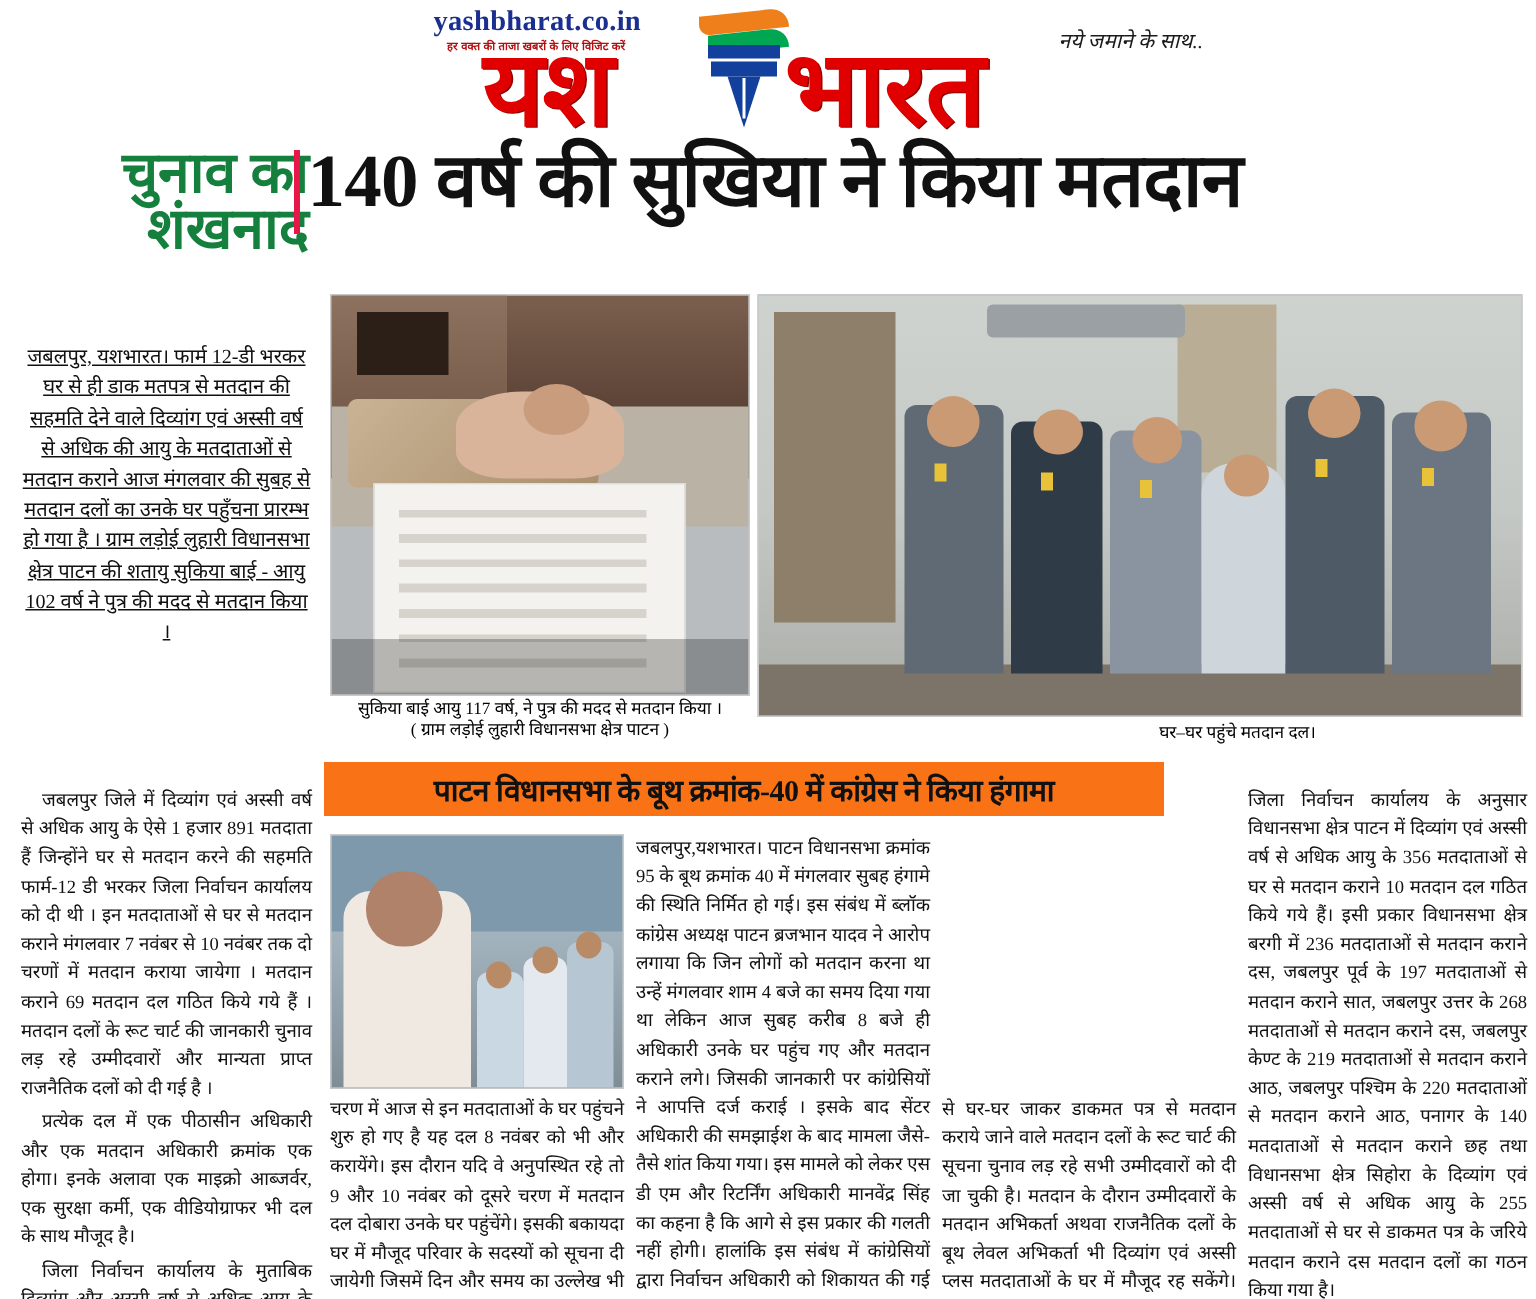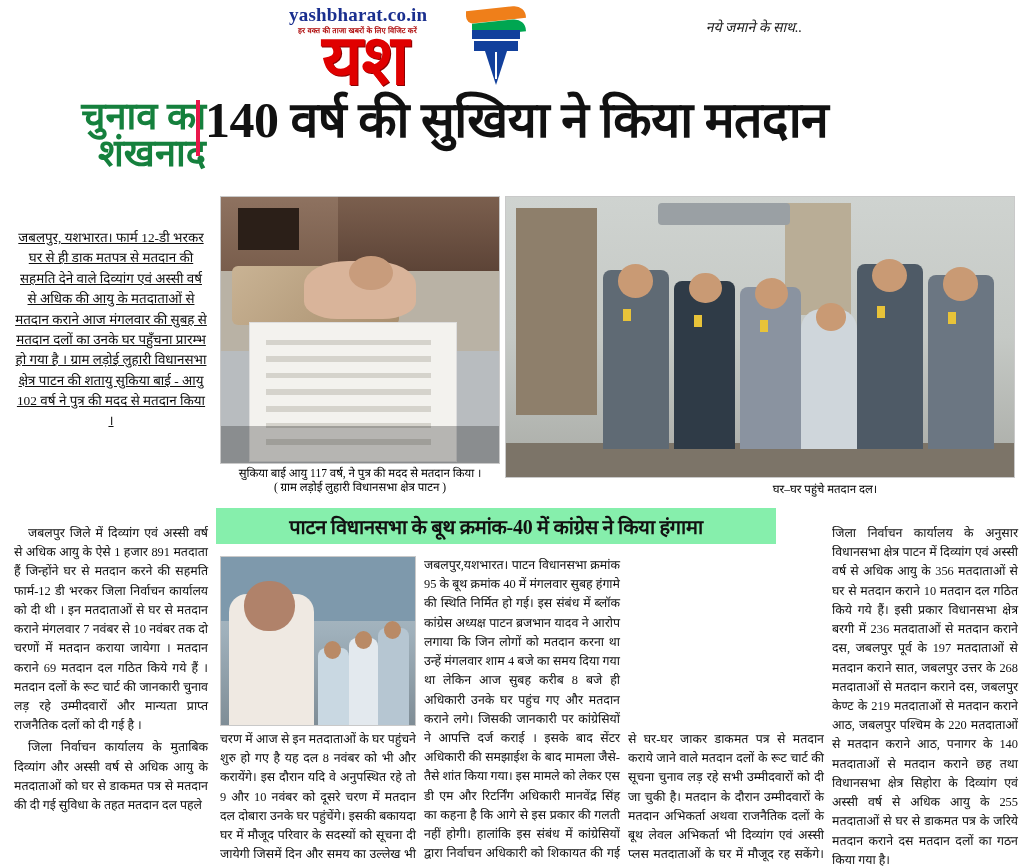--- a/index.html
+++ b/index.html
@@ -218,21 +218,21 @@
   #caption-sukhiya { left: 212px; top: 466px; width: 296px; }
   #caption-team    { left: 700px; top: 482px; width: 250px; text-align:center; }
 
   
   .sub-headline {
     position: absolute;
     left: 216px;
     top: 508px;
     width: 560px;
     height: 36px;
-    background: #86efac;
+    background: #f97316;
     display: flex;
     align-items: center;
     justify-content: center;
     box-sizing: border-box;
   }
   .sub-headline span {
     font-family: "Liberation Serif", "DejaVu Serif", serif;
     font-weight: 700;
     font-size: 20px;
     color: #111;
@@ -286,20 +286,21 @@
       <div class="flag-green"></div>
     </div>
     <div class="pen-nib">
       <div class="nib-bar1"></div>
       <div class="nib-bar2"></div>
       <div class="nib-tip"></div>
       <div class="nib-line"></div>
     </div>
 
     <div class="logo-word logo-yash">यश</div>
+    <div class="logo-word logo-bharat">भारत</div>
   </div>
 
   <div class="headline-row">
     <div class="kicker">
       <span class="k1">चुनाव का</span>
       <span class="k2">शंखनाद</span>
     </div>
     <div class="headline-rule"></div>
     <div class="main-headline">140 वर्ष की सुखिया ने किया मतदान</div>
   </div>
@@ -384,20 +385,21 @@
       <div class="p3-kidhead" style="left:53%; top:50%; width:9%; height:11%;"></div>
       <div class="p3-kid" style="left:66%; width:15%; height:52%; background:#e3e9ee;"></div>
       <div class="p3-kidhead" style="left:69%; top:44%; width:9%; height:11%;"></div>
       <div class="p3-kid" style="left:81%; width:16%; height:58%; background:#b6c6d2;"></div>
       <div class="p3-kidhead" style="left:84%; top:38%; width:9%; height:11%;"></div>
     </div>
   </div>
 
   <div class="col" id="col-1">
     <p>जबलपुर जिले में दिव्यांग एवं अस्सी वर्ष से अधिक आयु के ऐसे 1 हजार 891 मतदाता हैं जिन्होंने घर से मतदान करने की सहमति फार्म-12 डी भरकर जिला निर्वाचन कार्यालय को दी थी । इन मतदाताओं से घर से मतदान कराने मंगलवार 7 नवंबर से 10 नवंबर तक दो चरणों में मतदान कराया जायेगा । मतदान कराने 69 मतदान दल गठित किये गये हैं । मतदान दलों के रूट चार्ट की जानकारी चुनाव लड़ रहे उम्मीदवारों और मान्यता प्राप्त राजनैतिक दलों को दी गई है ।</p>
+    <p>प्रत्येक दल में एक पीठासीन अधिकारी और एक मतदान अधिकारी क्रमांक एक होगा। इनके अलावा एक माइक्रो आब्जर्वर, एक सुरक्षा कर्मी, एक वीडियोग्राफर भी दल के साथ मौजूद है।</p>
     <p>जिला निर्वाचन कार्यालय के मुताबिक दिव्यांग और अस्सी वर्ष से अधिक आयु के मतदाताओं को घर से डाकमत पत्र से मतदान की दी गई सुविधा के तहत मतदान दल पहले</p>
   </div>
 
   <div class="col" id="col-3">
     <p class="noindent">जबलपुर,यशभारत। पाटन विधानसभा क्रमांक 95 के बूथ क्रमांक 40 में मंगलवार सुबह हंगामे की स्थिति निर्मित हो गई। इस संबंध में ब्लॉक कांग्रेस अध्यक्ष पाटन ब्रजभान यादव ने आरोप लगाया कि जिन लोगों को मतदान करना था उन्हें मंगलवार शाम 4 बजे का समय दिया गया था लेकिन आज सुबह करीब 8 बजे ही अधिकारी उनके घर पहुंच गए और मतदान कराने लगे। जिसकी जानकारी पर कांग्रेसियों ने आपत्ति दर्ज कराई । इसके बाद सेंटर अधिकारी की समझाईश के बाद मामला जैसे-तैसे शांत किया गया। इस मामले को लेकर एस डी एम और रिटर्निंग अधिकारी मानवेंद्र सिंह का कहना है कि आगे से इस प्रकार की गलती नहीं होगी। हालांकि इस संबंध में कांग्रेसियों द्वारा निर्वाचन अधिकारी को शिकायत की गई है और उचित कार्रवाई की मांग की गई है।</p>
   </div>
 
   <div class="col" id="col-2">
     <p class="noindent">चरण में आज से इन मतदाताओं के घर पहुंचने शुरु हो गए है यह दल 8 नवंबर को भी और करायेंगे। इस दौरान यदि वे अनुपस्थित रहे तो 9 और 10 नवंबर को दूसरे चरण में मतदान दल दोबारा उनके घर पहुंचेंगे। इसकी बकायदा घर में मौजूद परिवार के सदस्यों को सूचना दी जायेगी जिसमें दिन और समय का उल्लेख भी रहेगा। दुबारा भी घर में अनुपस्थित रहने पर ऐसे मतदाताओं को मतदान की सुविधा नहीं होगी वे मतदान केन्द्र पर जाकर भी अपना वोट नहीं डाल सकेंगे।</p>
 

